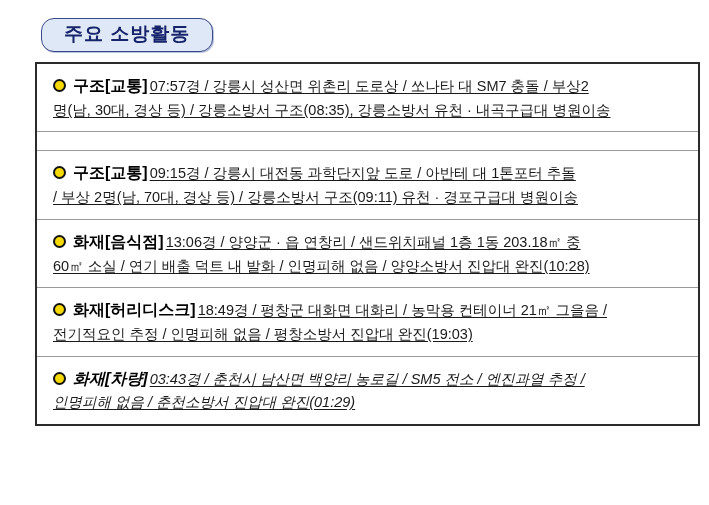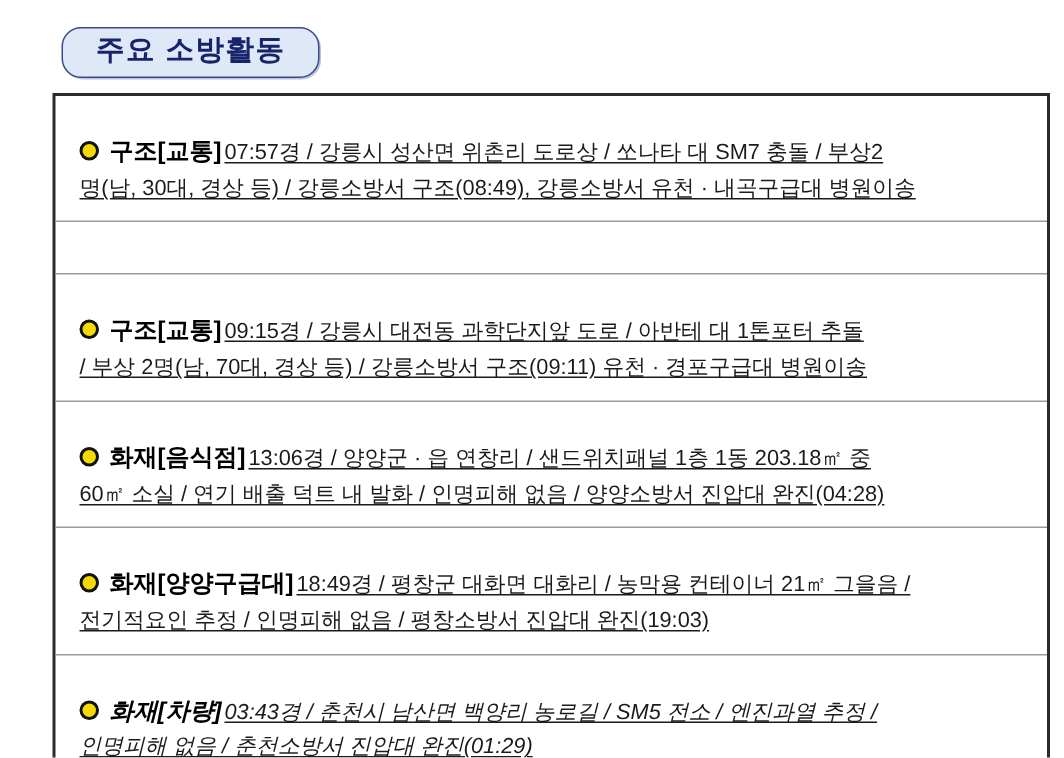--- a/index.html
+++ b/index.html
@@ -47,21 +47,21 @@
     left: 22px;
     top: 62px;
     width: 665px;
     box-sizing: border-box;
     border: 2px solid #2b2b2b;
     background: #ffffff;
   }
   .row {
     box-sizing: border-box;
     border-bottom: 1px solid #9a9a9a;
-    padding: 25px 14px 9px 16px;
+    padding: 9px 14px 9px 16px;
     font-size: 14.5px;
     line-height: 1.62;
   }
   .row:last-child {
     border-bottom: none;
     font-style: italic;
   }
   .bullet {
     display: inline-block;
     width: 13px;
@@ -98,43 +98,43 @@
   <div class="title-wrap">
     <span class="title-badge">주요 소방활동</span>
   </div>
 
   <div class="table-frame">
 
     <div class="row">
       <span class="line">
         <span class="bullet"></span><span class="cat">구조[교통]</span><span class="body-text u">07:57경 / 강릉시 성산면 위촌리 도로상 / 쏘나타 대 SM7 충돌 / 부상2</span>
       </span>
-      <span class="line body-text u">명(남, 30대, 경상 등) / 강릉소방서 구조(08:49), 강릉소방서 유천 · 내곡구급대 병원이송</span>
+      <span class="line body-text u">명(남, 30대, 경상 등) / 강릉소방서 구조(08:35), 강릉소방서 유천 · 내곡구급대 병원이송</span>
     </div>
 
     <div class="row">
     </div>
 
     <div class="row">
       <span class="line">
         <span class="bullet"></span><span class="cat">구조[교통]</span><span class="body-text u">09:15경 / 강릉시 대전동 과학단지앞 도로 / 아반테 대 1톤포터 추돌</span>
       </span>
       <span class="line body-text u">/ 부상 2명(남, 70대, 경상 등) / 강릉소방서 구조(09:11) 유천 · 경포구급대 병원이송</span>
     </div>
 
     <div class="row">
       <span class="line">
         <span class="bullet"></span><span class="cat">화재[음식점]</span><span class="body-text u">13:06경 / 양양군 · 읍 연창리 / 샌드위치패널 1층 1동 203.18㎡ 중</span>
       </span>
-      <span class="line body-text u">60㎡ 소실 / 연기 배출 덕트 내 발화 / 인명피해 없음 / 양양소방서 진압대 완진(04:28)</span>
+      <span class="line body-text u">60㎡ 소실 / 연기 배출 덕트 내 발화 / 인명피해 없음 / 양양소방서 진압대 완진(10:28)</span>
     </div>
 
     <div class="row">
       <span class="line">
-        <span class="bullet"></span><span class="cat">화재[양양구급대]</span><span class="body-text u">18:49경 / 평창군 대화면 대화리 / 농막용 컨테이너 21㎡ 그을음 /</span>
+        <span class="bullet"></span><span class="cat">화재[허리디스크]</span><span class="body-text u">18:49경 / 평창군 대화면 대화리 / 농막용 컨테이너 21㎡ 그을음 /</span>
       </span>
       <span class="line body-text u">전기적요인 추정 / 인명피해 없음 / 평창소방서 진압대 완진(19:03)</span>
     </div>
 
     <div class="row">
       <span class="line">
         <span class="bullet"></span><span class="cat">화재[차량]</span><span class="body-text u">03:43경 / 춘천시 남산면 백양리 농로길 / SM5 전소 / 엔진과열 추정 /</span>
       </span>
       <span class="line body-text u">인명피해 없음 / 춘천소방서 진압대 완진(01:29)</span>
     </div>

